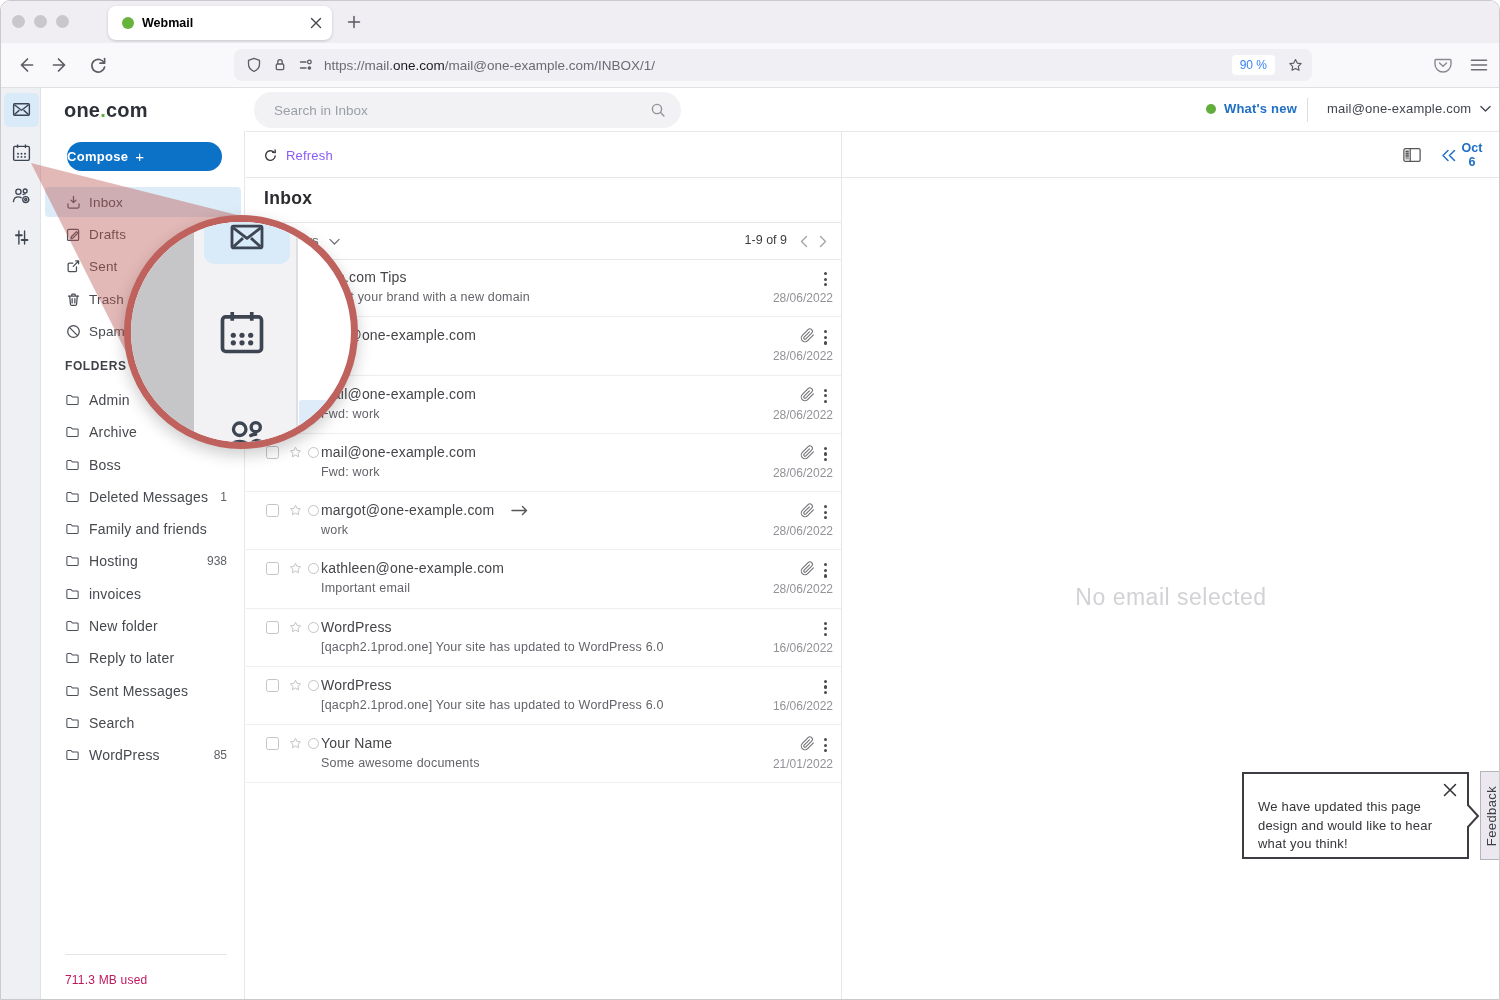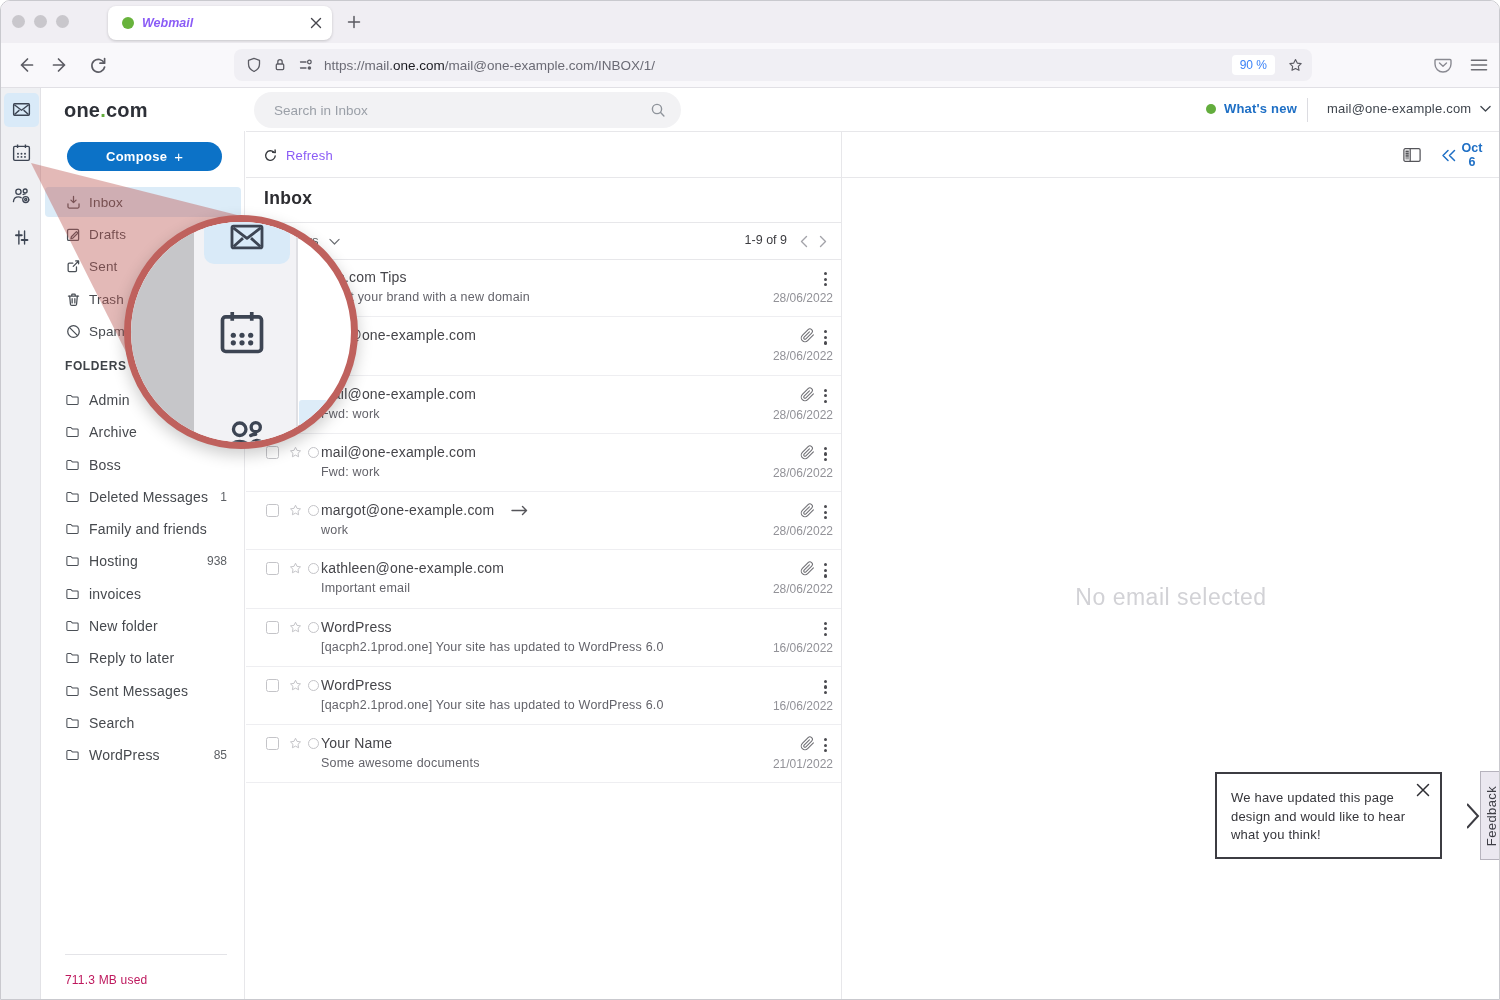--- a/index.html
+++ b/index.html
@@ -5,21 +5,21 @@
   * { margin:0; padding:0; box-sizing:border-box; }
   html,body { width:1500px; height:1000px; font-family:"Liberation Sans","DejaVu Sans",sans-serif; background:#fff; }
   .window { position:relative; width:1500px; height:1000px; overflow:hidden; border:1px solid #c9c9ce; border-radius:10px 10px 0 0; }
 
   
   .tabstrip { position:relative; height:42px; background:#f0eef3; }
   .lights { position:absolute; left:11px; top:14px; display:flex; gap:9px; }
   .light { width:13px; height:13px; border-radius:50%; background:#c9c7cc; }
   .tab { position:absolute; left:107px; top:5px; width:224px; height:34px; background:#fff; border-radius:8px; box-shadow:0 1px 3px rgba(0,0,0,.18); }
   .favicon { position:absolute; left:14px; top:11px; width:12px; height:12px; border-radius:50%; background:#68b33c; }
-  .tab-title { position:absolute; left:34px; top:10px; font-size:12.5px; font-weight:700; color:#8b5cf6;font-style:italic; }
+  .tab-title { position:absolute; left:34px; top:10px; font-size:12.5px; font-weight:700; color:#000000; }
   .tab-close { position:absolute; right:10px; top:11px; width:12px; height:12px; color:#45454c; }
   .newtab { position:absolute; left:346px; top:14px; width:14px; height:14px; color:#5a5a61; }
 
   .navbar { position:relative; height:45px; background:#f9f8fb; border-bottom:1px solid #e1e0e5; }
   .nav-ic { position:absolute; top:12px; width:20px; height:20px; color:#5c5c64; }
   .urlbar { position:absolute; left:233px; top:6px; width:1078px; height:32px; background:#f0eff4; border-radius:8px; display:flex; align-items:center; padding:0 8px 0 12px; }
   .urlbar svg.site-ic { width:16px; height:16px; color:#5c5c64; margin-right:10px; flex:none; }
   .url-text { font-size:13.5px; color:#6b6b75; white-space:nowrap; }
   .url-text .dom { color:#1b1b21; }
   .zoom-pill { margin-left:auto; background:#fff; border-radius:4px; padding:3px 8px; font-size:12px; color:#3b82f6; }
@@ -42,21 +42,21 @@
   .searchbar input::placeholder { color:#9ba0a8; }
   .search-ic { position:absolute; right:15px; top:10px; width:16px; height:16px; color:#8f949b; }
   .whatsnew { position:absolute; left:1205px; top:13px; display:flex; align-items:center; gap:8px; }
   .green-dot { width:10px; height:10px; border-radius:50%; background:#63ad3d; }
   .whatsnew-label { font-size:13px; font-weight:600; color:#1e6fc5; letter-spacing:.2px; }
   .hdr-vdiv { position:absolute; left:1306px; top:10px; width:1px; height:24px; background:#dcdce1; }
   .account { position:absolute; left:1326px; top:13px; display:flex; align-items:center; gap:9px; }
   .account-email { font-size:13px; color:#3f454d; letter-spacing:.2px; }
   .chev { width:11px; height:8px; color:#3f454d; }
 
-  .compose { position:absolute; left:66px; top:54px; width:155px; height:29px; border:none; border-radius:14.5px; background:#0c72c7; color:#fff; display:flex; align-items:center; justify-content:center; gap:7px; cursor:pointer; }
+  .compose { position:absolute; left:66px; top:54px; width:155px; height:29px; border:none; border-radius:14.5px; background:#0c72c7; color:#fff; display:flex; align-items:center; gap:7px; cursor:pointer; }
   .compose-label { font-size:13px; font-weight:700; letter-spacing:.3px; }
   .compose-plus { font-size:15px; font-weight:400; margin-top:-1px; }
 
   .refresh { position:absolute; left:262px; top:60px; display:flex; align-items:center; gap:8px; }
   .refresh-ic { width:15px; height:15px; color:#3a3d41; }
   .refresh-label { font-size:13px; color:#8b5cf6; letter-spacing:.2px; }
   .pane-ic { position:absolute; left:1402px; top:59px; width:18px; height:16px; color:#55555a; }
   .collapse-ic { position:absolute; left:1440px; top:61px; width:15px; height:13px; color:#1e6fc5; }
   .date-toggle { position:absolute; left:1456px; top:53px; width:30px; text-align:center; font-size:12.5px; line-height:14px; color:#1e6fc5; font-weight:600; }
 
@@ -103,21 +103,21 @@
   
   .beam { position:absolute; left:0; top:0; width:1500px; height:912px; pointer-events:none; z-index:40; }
   .mag { position:absolute; left:123px; top:127px; width:234px; height:234px; border:7px solid #bf615d; border-radius:50%; background:#fff; overflow:hidden; box-shadow:0 6px 16px rgba(0,0,0,.2); z-index:50; }
   .mag-gray { position:absolute; left:0; top:0; width:63px; height:220px; background:#c6c6c9; }
   .mag-rail { position:absolute; left:63px; top:0; width:104px; height:220px; background:#f2f2f5; border-right:2px solid #dfdfe3; }
   .mag-tile { position:absolute; left:73px; top:-6px; width:86px; height:48px; background:#d9eaf8; border-radius:10px; }
   .mag-ic { position:absolute; color:#3d4553; }
   .mag-patch { position:absolute; left:168px; top:178px; width:52px; height:30px; background:#ddecf8; border-radius:3px; }
 
   
-  .fb-box { position:absolute; left:1214px; top:684px; width:227px; height:87px; background:#fff; border:2px solid #3c3c42; z-index:60; padding:15px 14px; }
+  .fb-box { position:absolute; left:1241px; top:684px; width:227px; height:87px; background:#fff; border:2px solid #3c3c42; z-index:60; padding:24px 14px; }
   .fb-msg { width:178px; font-size:13px; line-height:18.5px; color:#35353a; letter-spacing:.2px; }
   .fb-close { position:absolute; right:10px; top:9px; width:14px; height:14px; color:#2e2e33; }
   .fb-notch { position:absolute; left:1466px; top:715px; width:14px; height:26px; z-index:61; }
   .fb-tab { position:absolute; left:1479px; top:683px; width:21px; height:89px; background:#ebe8f0; border:1px solid #b6b3bd; z-index:59; }
   .fb-tab span { position:absolute; left:50%; top:50%; transform:translate(-50%,-50%) rotate(-90deg); font-size:13px; color:#3e3e45; white-space:nowrap; letter-spacing:.4px; }
 
   svg { display:block; }
 </style>
 </head>
 <body>

